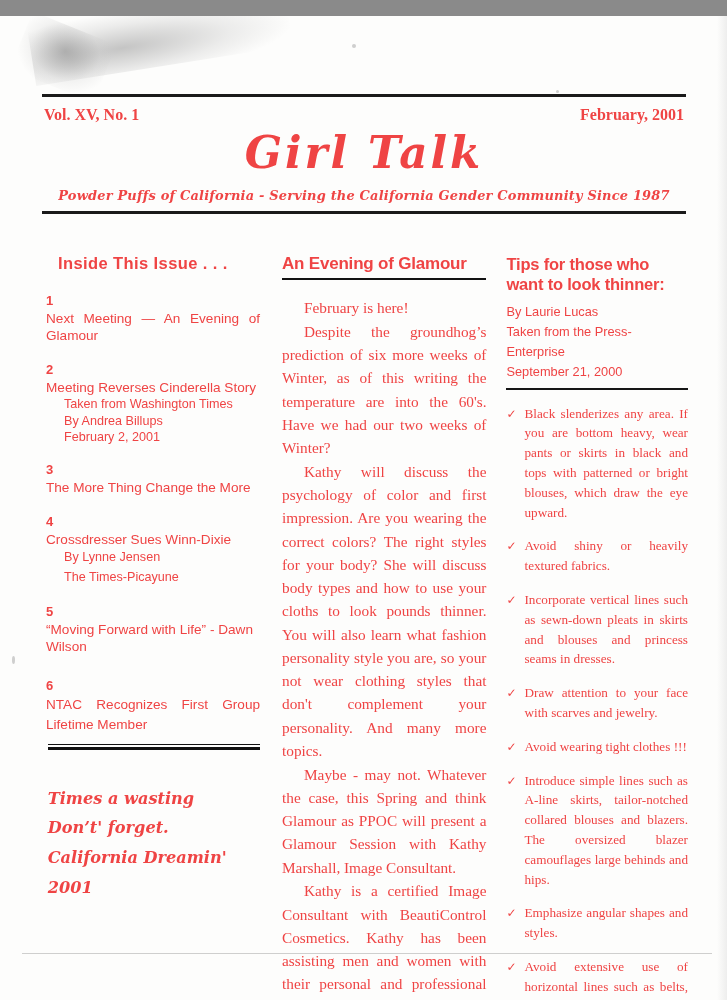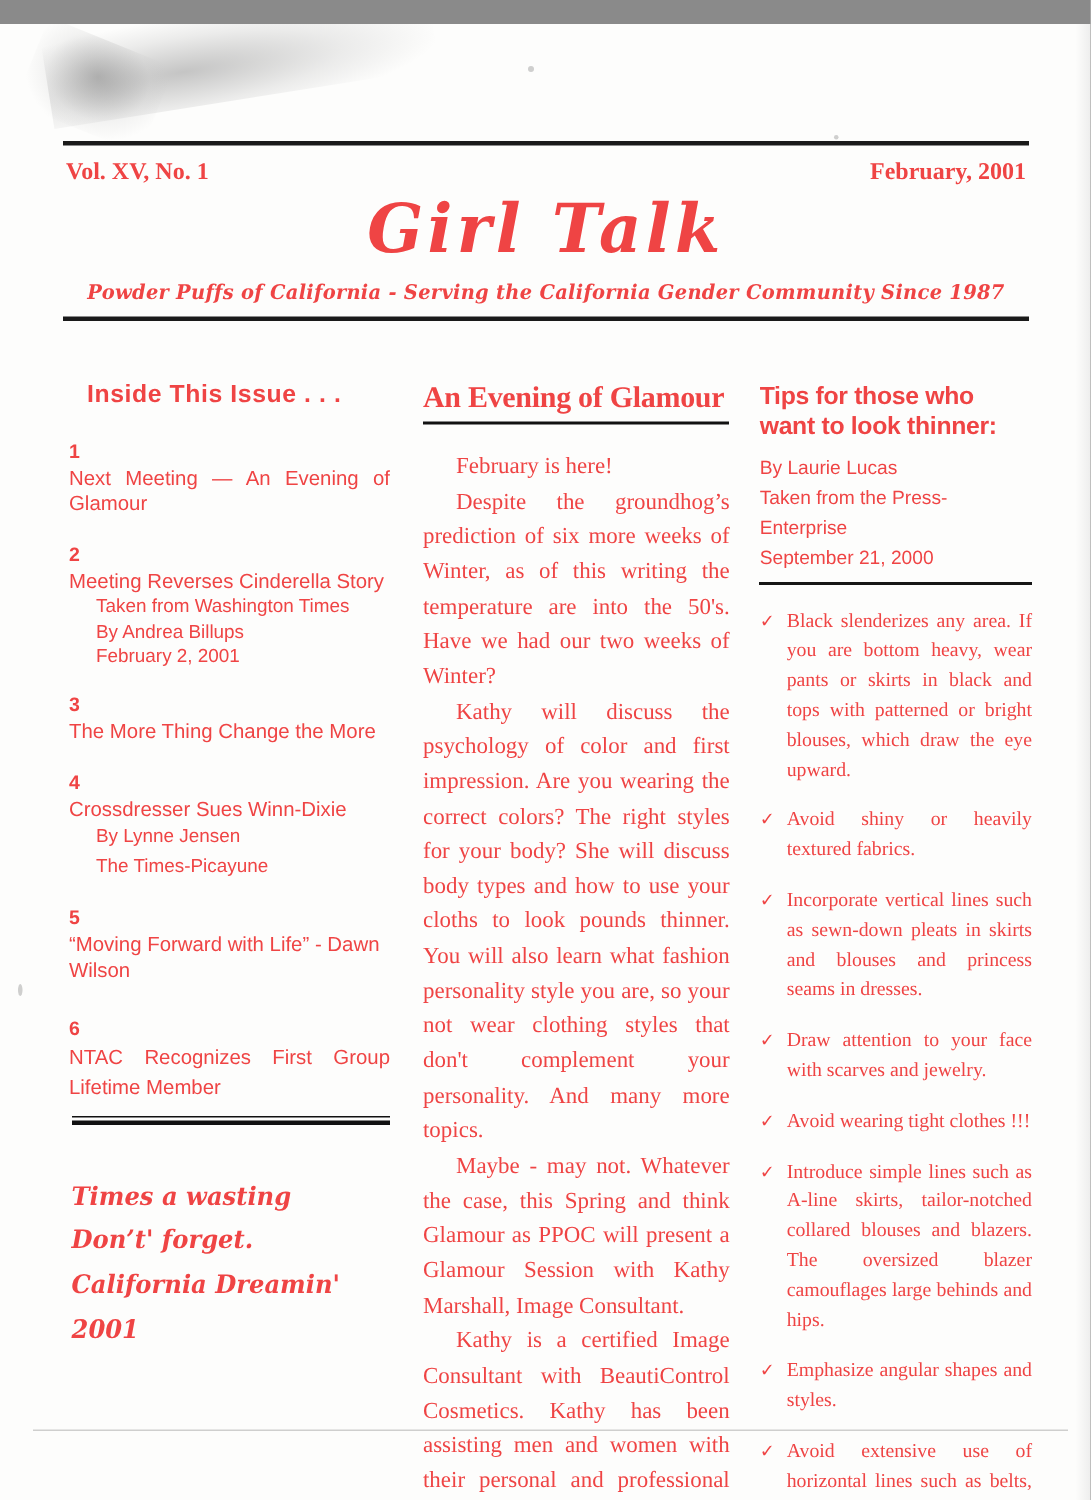--- a/index.html
+++ b/index.html
@@ -159,22 +159,22 @@
     font-style: italic;
     font-weight: bold;
     font-size: 17px;
     line-height: 1.75;
     transform: scaleX(0.95);
     transform-origin: left;
   }
 
   
   .art-head {
-    font-family: Liberation Serif, serif;
-    font-size: 20px;
+    font-family: Liberation Sans, sans-serif;
+    font-size: 17px;
     font-weight: bold;
     letter-spacing: -0.2px;
     padding-bottom: 4px;
     border-bottom: 2.5px solid #121212;
     margin-bottom: 16px;
   }
   .body-p {
     font-family: "Liberation Serif", serif;
     font-size: 15.3px;
     line-height: 1.52;
@@ -288,21 +288,21 @@
         <div>Times a wasting</div>
         <div>Don’t' forget.</div>
         <div>California Dreamin' 2001</div>
       </div>
     </div>
 
     <div class="col-mid">
       <div class="art-head">An Evening of Glamour</div>
 
       <p class="body-p">February is here!</p>
-      <p class="body-p">Despite the groundhog’s prediction of six more weeks of Winter, as of this writing the temperature are into the 50's. Have we had our two weeks of Winter?</p>
+      <p class="body-p">Despite the groundhog’s prediction of six more weeks of Winter, as of this writing the temperature are into the 60's. Have we had our two weeks of Winter?</p>
       <p class="body-p">Kathy will discuss the psychology of color and first impression. Are you wearing the correct colors? The right styles for your body? She will discuss body types and how to use your cloths to look pounds thinner. You will also learn what fashion personality style you are, so your not wear clothing styles that don't complement your personality. And many more topics.</p>
       <p class="body-p">Maybe - may not. Whatever the case, this Spring and think Glamour as PPOC will present  a Glamour Session with Kathy Marshall, Image Consultant.</p>
       <p class="body-p">Kathy is a certified Image Consultant with BeautiControl Cosmetics. Kathy has been assisting men and women with their personal and professional image for over 11 years.</p>
 
     </div>
 
     <div class="col-right">
       <div class="tips-head">Tips for those who want to look thinner:</div>
       <div class="tips-by">By Laurie Lucas</div>
       <div class="tips-by">Taken from the Press-Enterprise</div>

